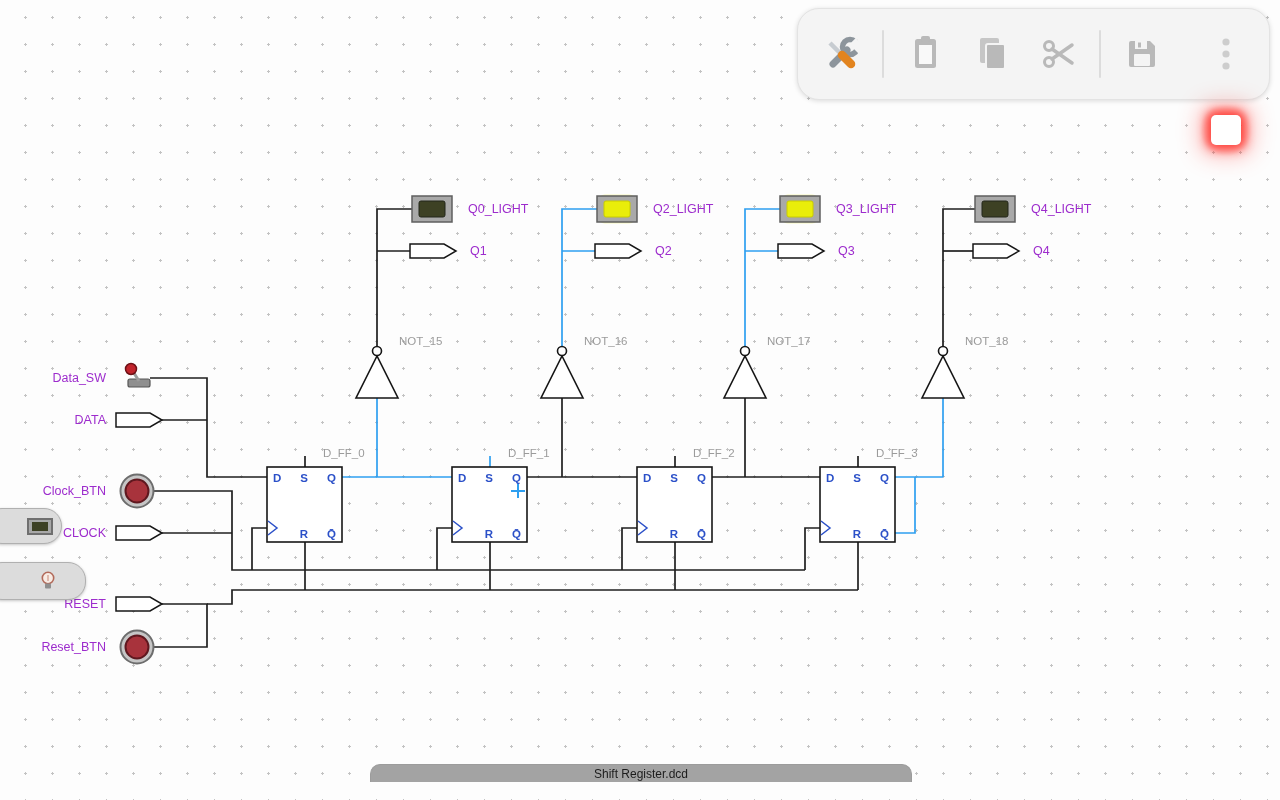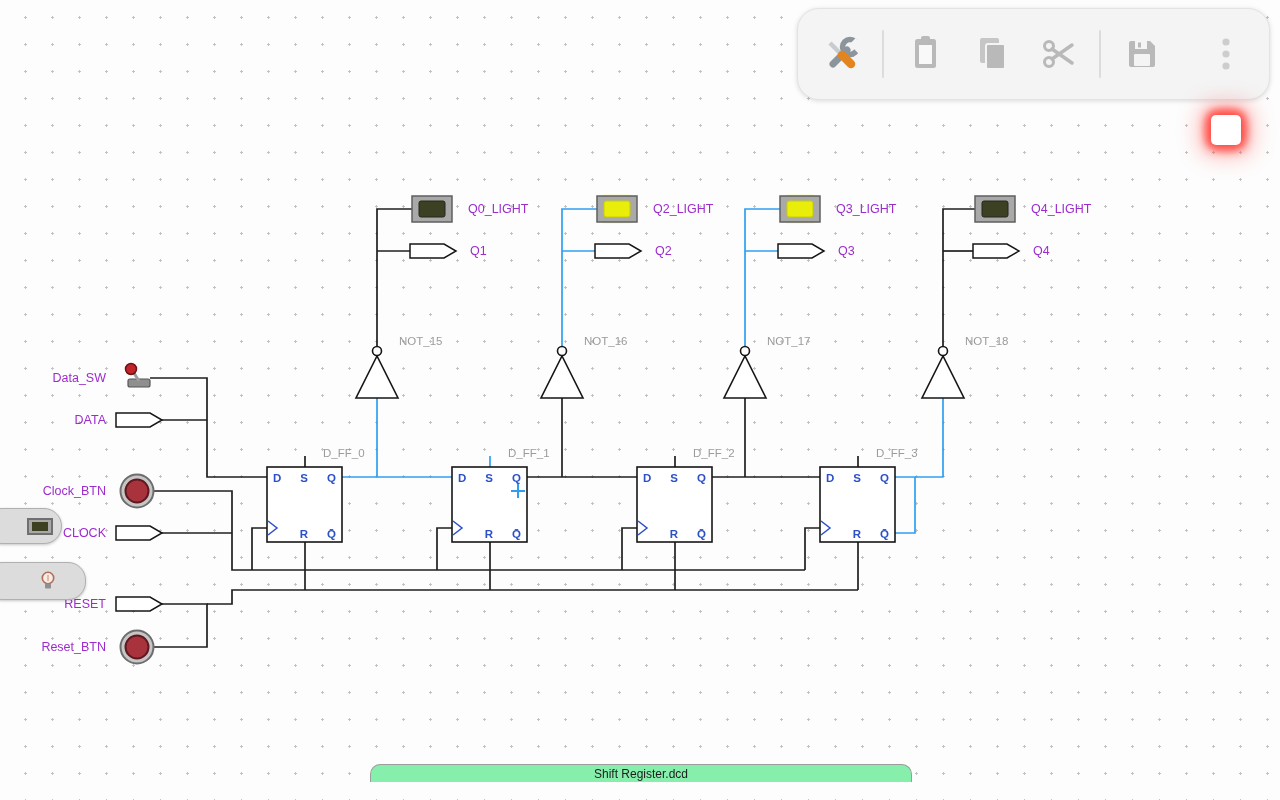--- a/index.html
+++ b/index.html
@@ -36,21 +36,21 @@
     border-radius:18px;box-shadow:0 1px 3px rgba(0,0,0,.22);
     display:flex;align-items:center;justify-content:flex-end;cursor:pointer}
   .pill-a{left:-16px;top:508px;width:78px;height:36px;padding-right:8px}
   .pill-b{left:-16px;top:562px;width:102px;height:38px;padding-right:28px}
   .mini-led{width:26px;height:17px;background:#a8a8a8;border:2px solid #6f6f6f;
     display:flex;align-items:center;justify-content:center}
   .mini-led-inner{width:16px;height:9px;background:#3d4124}
 
   
   .file-tab{position:absolute;left:370px;top:764px;width:542px;height:18px;z-index:10;
-    background:#86efac;border:1px solid #9c9c9c;border-bottom:none;
+    background:#a3a3a3;border:1px solid #9c9c9c;border-bottom:none;
     border-radius:10px 10px 0 0;display:flex;align-items:center;justify-content:center;
     font-size:12px;color:#1c1c1c;cursor:pointer}
 </style>
 </head>
 <body>
 
 <div class="grid"></div>
 
 <svg id="schematic" width="1280" height="800" viewBox="0 0 1280 800">
     <polyline points="150,378 207,378 207,477 267,477" fill="none" stroke="#1f1f1f" stroke-width="1.7"></polyline>

